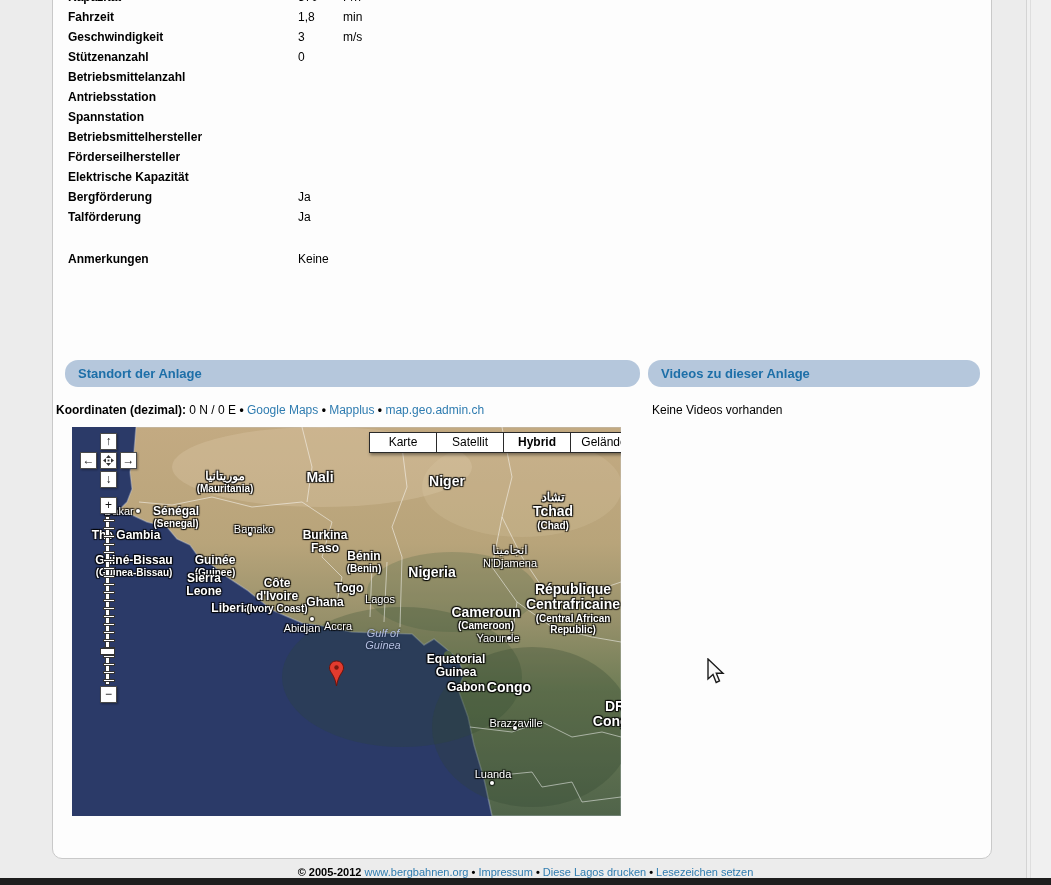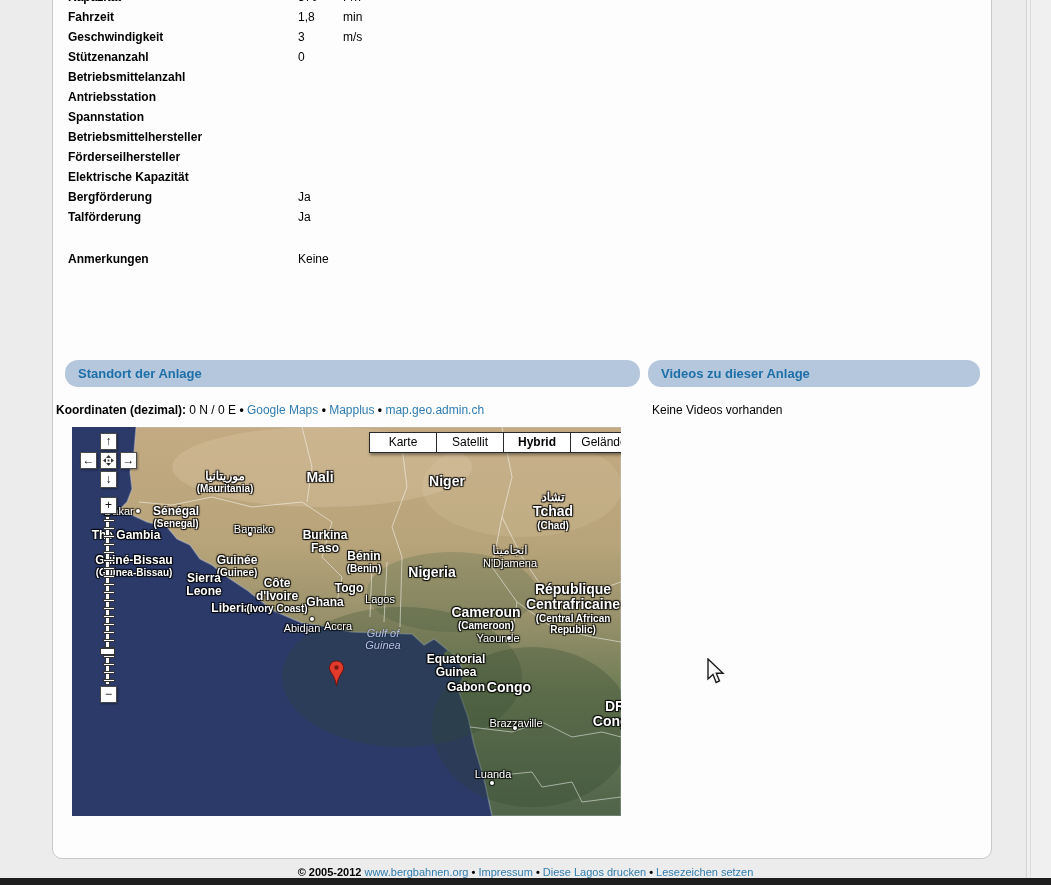--- a/index.html
+++ b/index.html
@@ -280,21 +280,21 @@
         <div>Sénégal</div>
         <div class="sub">(Senegal)</div>
       </div>
       <div class="map-label country" style="left: 54px; top: 109px;">
         <div>The Gambia</div>
       </div>
       <div class="map-label country" style="left: 62px; top: 139px;">
         <div>Guiné-Bissau</div>
         <div class="sub">(Guinea-Bissau)</div>
       </div>
-      <div class="map-label country" style="left: 143px; top: 139px; margin-left: 22px;">
+      <div class="map-label country" style="left: 143px; top: 139px;">
         <div>Guinée</div>
         <div class="sub">(Guinee)</div>
       </div>
       <div class="map-label country" style="left: 132px; top: 158px;">
         <div>Sierra</div>
         <div>Leone</div>
       </div>
       <div class="map-label country" style="left: 159px; top: 182px;">
         <div>Liberia</div>
       </div>

